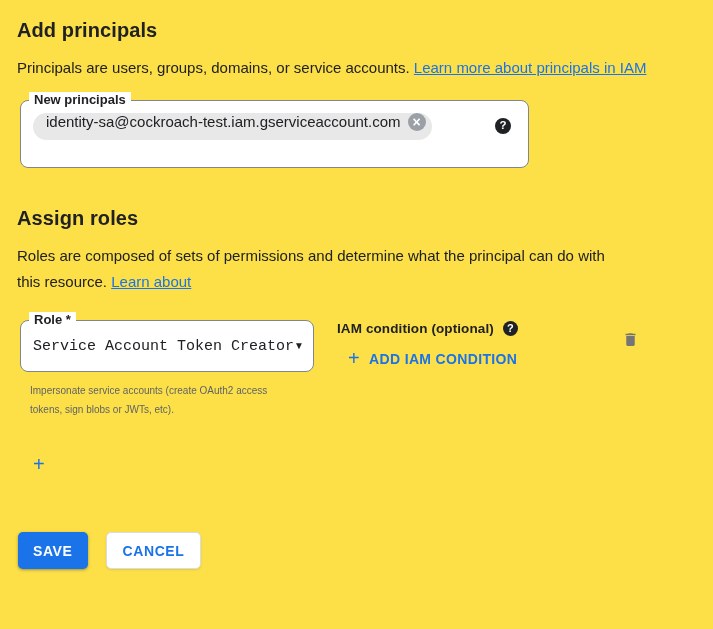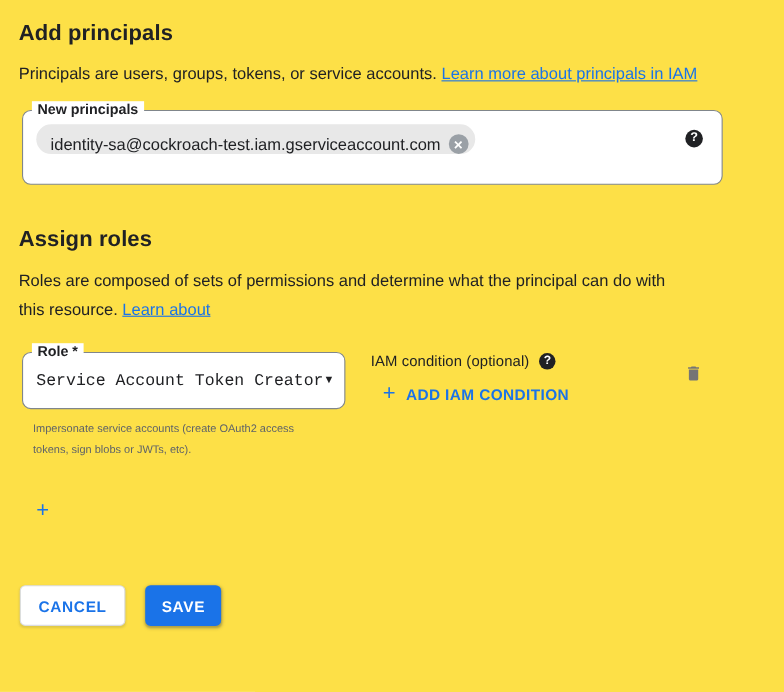--- a/index.html
+++ b/index.html
@@ -52,30 +52,30 @@
     background: #fff;
     padding: 0 5px;
     font-size: 13px;
     font-weight: 700;
     line-height: 16px;
     color: #202124;
     white-space: nowrap;
   }
   .principals-field {
     margin: 19px 0 0 3px;
-    width: 637px;
+    width: 509px;
     height: 68px;
     cursor: text;
   }
   .chip {
     position: absolute;
     left: 12px;
     top: 12px;
     display: inline-flex;
-    align-items: flex-end;
+    align-items: flex-start;
     gap: 7px;
     height: 27px;
     padding: 0 6px 0 13px;
     background: #e8e8e8;
     border-radius: 14px;
     font-size: 15px;
     color: #202124;
     white-space: nowrap;
     cursor: default;
   }
@@ -136,21 +136,21 @@
     color: #5f6368;
   }
   .cond-col { margin-left: 23px; padding-top: 1px; flex: 1 1 auto; }
   .cond-label-row {
     display: flex;
     align-items: center;
     gap: 9px;
   }
   .cond-label {
     font-size: 13.5px;
-    font-weight: 400;
+    font-weight: 700;
     color: #202124;
     letter-spacing: 0.1px;
   }
   .cond-label-row .help-badge { width: 15px; height: 15px; font-size: 11px; }
   .text-btn {
     display: inline-flex;
     align-items: center;
     gap: 9px;
     color: #1a73e8;
     font-size: 14px;
@@ -210,21 +210,21 @@
     box-shadow: 0 1px 2px 0 rgba(60,64,67,0.15);
   }
 </style>
 </head>
 <body>
 
 <div class="page">
 
   <h1>Add principals</h1>
 
-  <p class="desc intro"><span>Principals are users, groups, tokens, or service accounts. </span><a class="link">Learn more about principals in IAM</a></p>
+  <p class="desc intro"><span>Principals are users, groups, domains, or service accounts. </span><a class="link">Learn more about principals in IAM</a></p>
 
   <div class="outlined-field principals-field">
     <span class="field-label">New principals</span>
     <span class="chip">
       <span>identity-sa@cockroach-test.iam.gserviceaccount.com</span>
       <span class="chip-remove">×</span>
     </span>
     <span class="help-badge">?</span>
   </div>
 
@@ -260,17 +260,17 @@
         </svg>
       </span>
     </button>
   </div>
 
   <a class="text-btn add-role-btn">
     <span class="plus-glyph">+</span>
   </a>
 
   <div class="btn-row">
+    <button class="btn btn-primary">SAVE</button>
     <button class="btn btn-secondary">CANCEL</button>
-    <button class="btn btn-primary">SAVE</button>
   </div>
 
 </div>
 
 </body></html>

